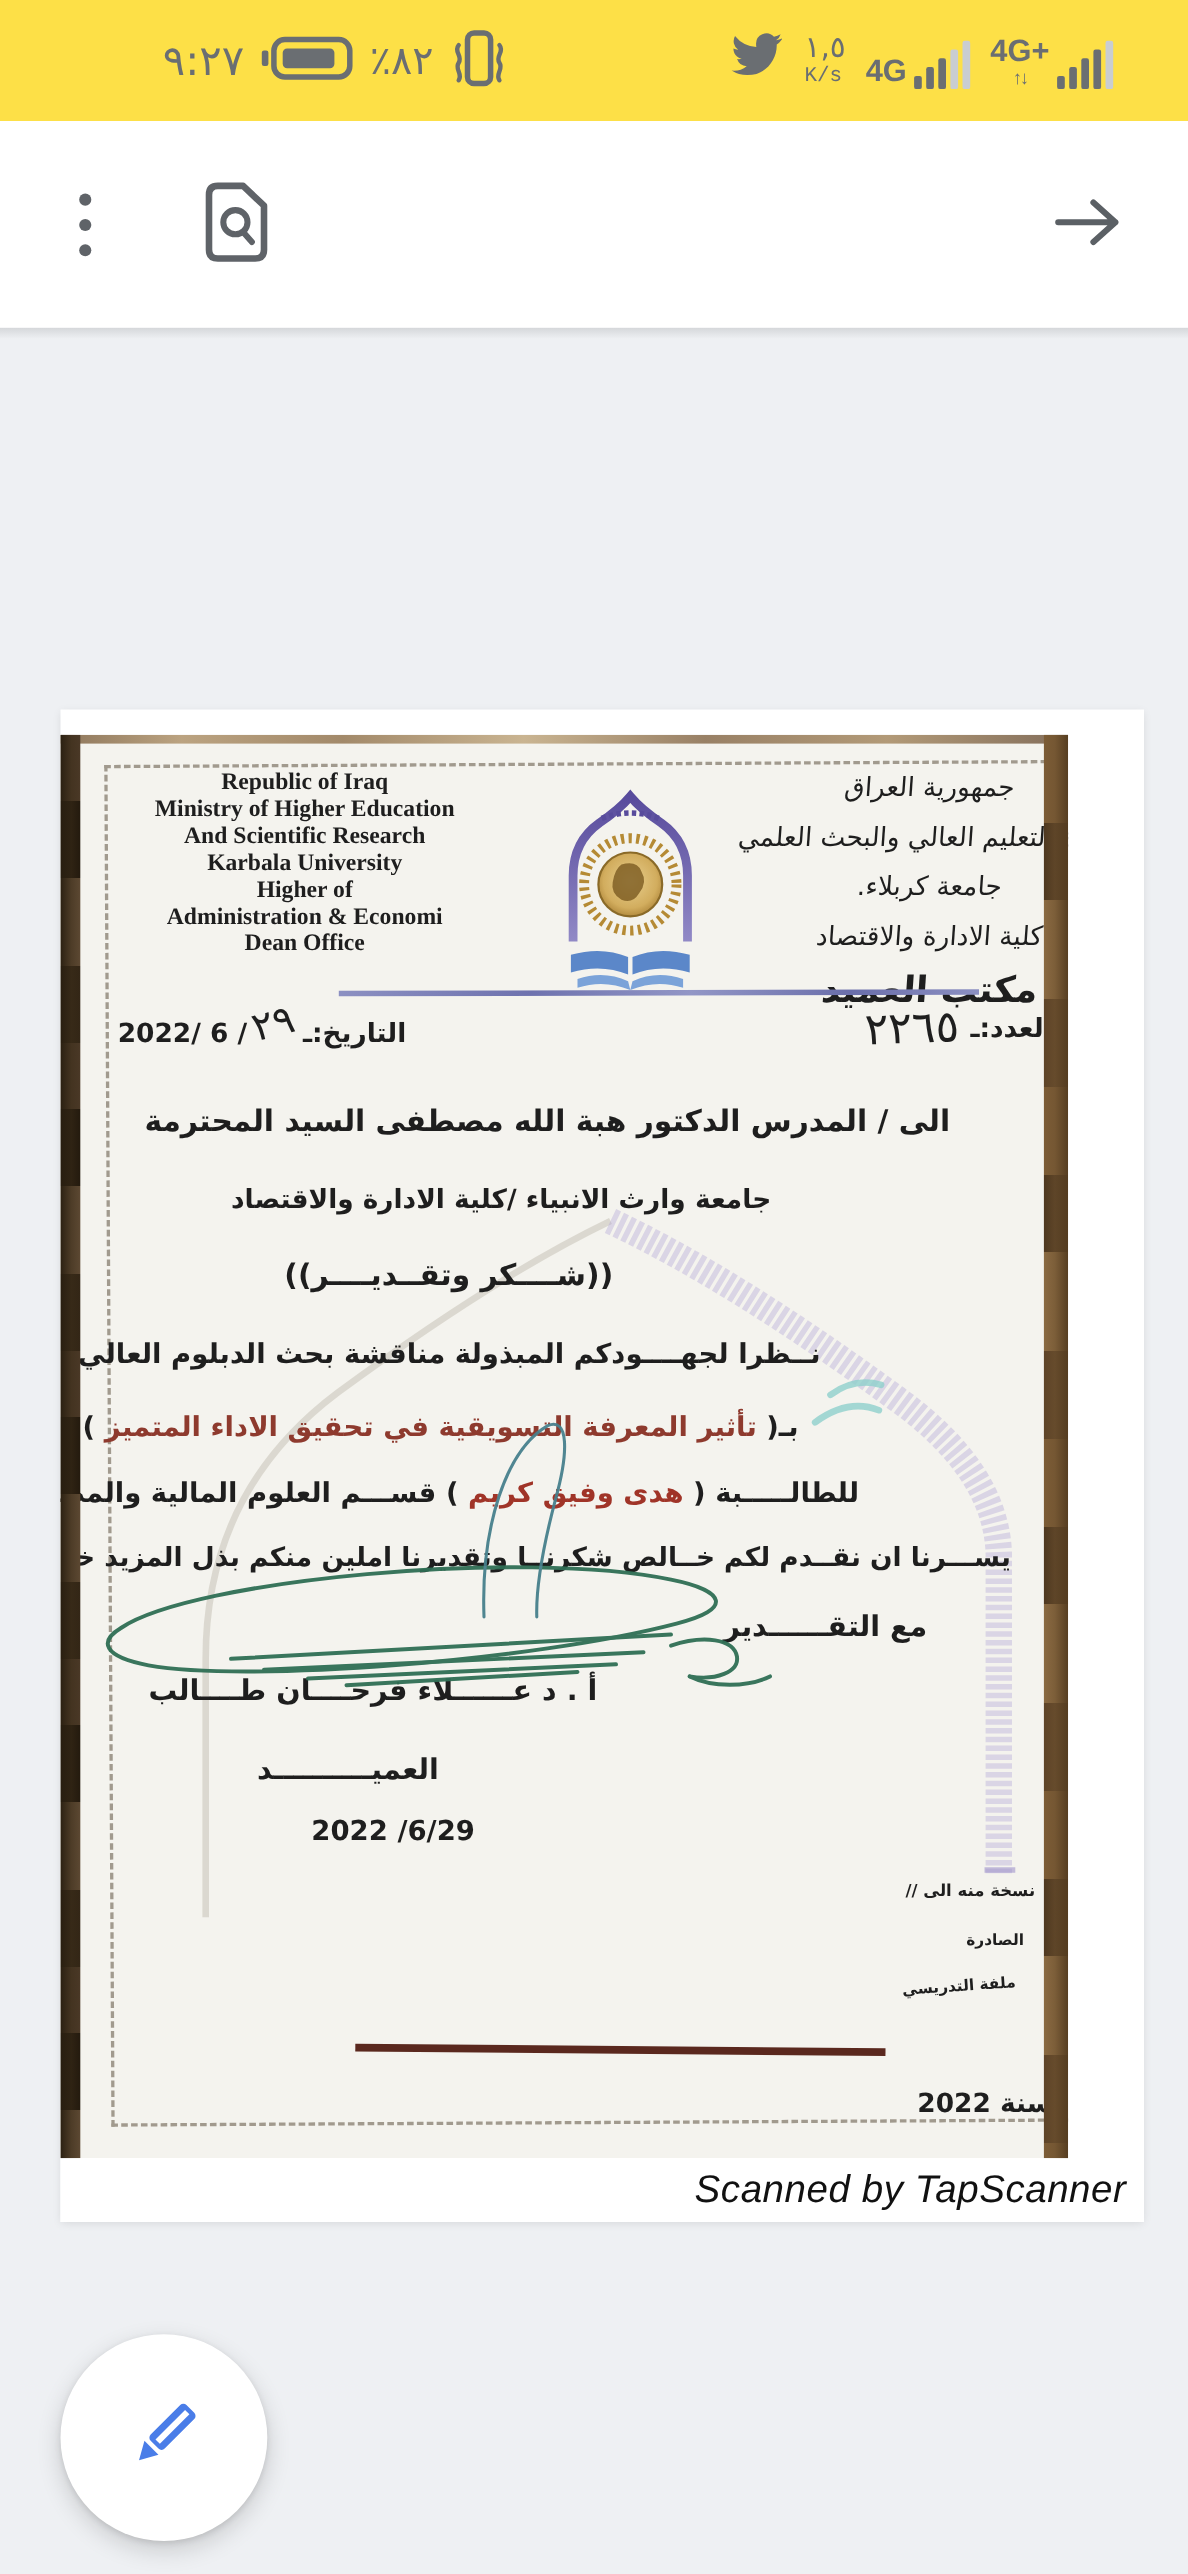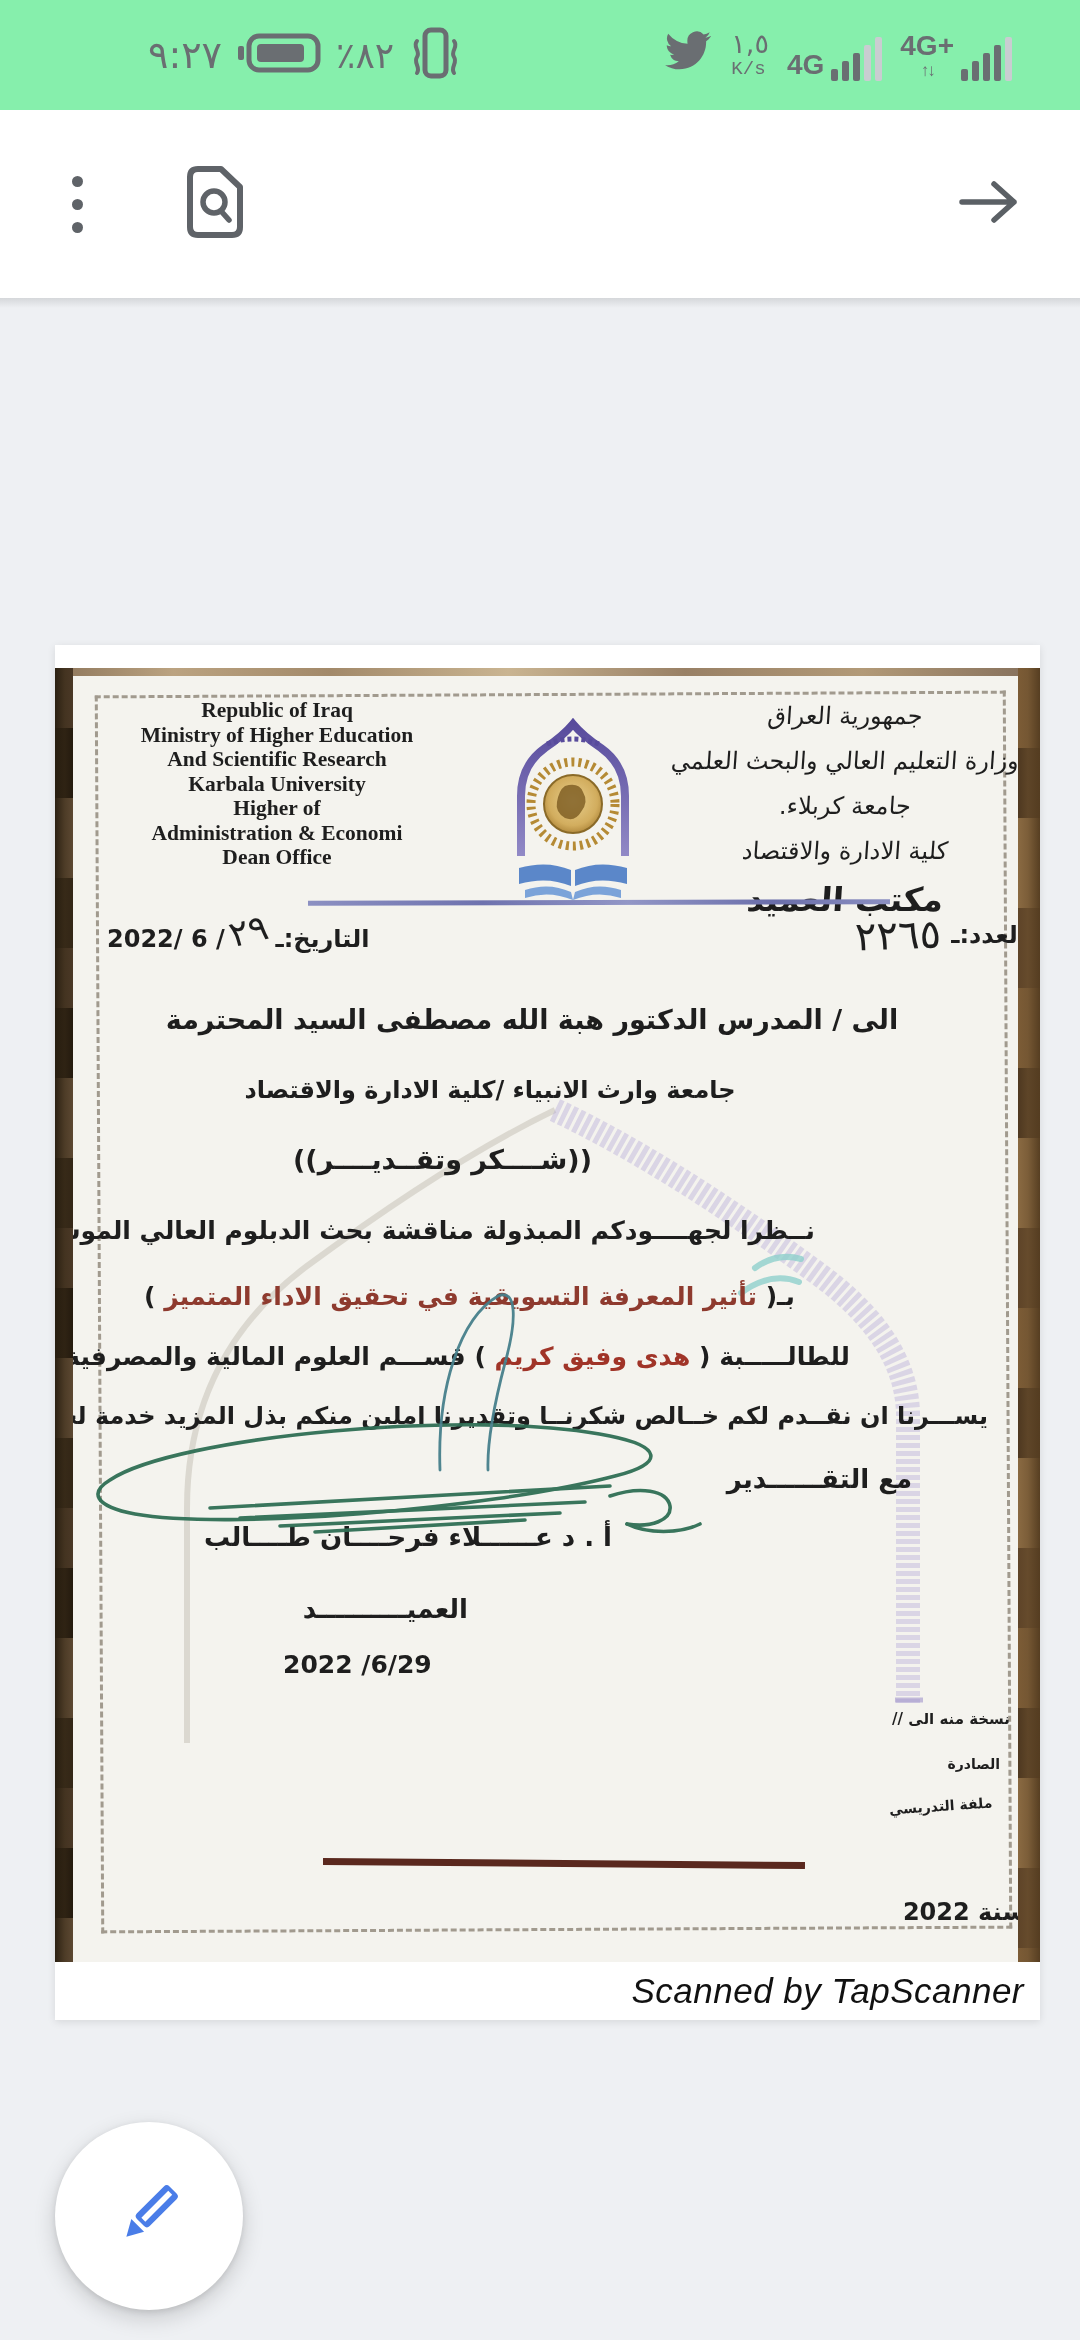--- a/index.html
+++ b/index.html
@@ -6,21 +6,21 @@
   body{
     width:1080px;height:2340px;position:relative;overflow:hidden;
     background:#eef0f3;font-family:"Liberation Sans",sans-serif;
     -webkit-font-smoothing:antialiased;
   }
   .ar{font-family:"DejaVu Sans",sans-serif;}
   .num-ltr{direction:ltr;unicode-bidi:bidi-override;}
 
   
   .status-bar{
-    position:absolute;left:0;top:0;width:1080px;height:110px;background:#86efac;
+    position:absolute;left:0;top:0;width:1080px;height:110px;background:#fde047;
     display:flex;align-items:center;color:#6a6e72;
   }
   .sb-left{display:flex;align-items:center;gap:14px;margin-left:148px;}
   .sb-time{font-size:38px;font-weight:500;}
   .sb-pct{font-size:36px;font-weight:500;}
   .sb-right{display:flex;align-items:flex-end;gap:18px;margin-left:auto;margin-right:68px;}
   .sb-speed{display:flex;flex-direction:column;line-height:1;margin-bottom:2px;}
   .sb-speed .v{font-size:27px;}
   .sb-speed .u{font-size:19px;margin-top:3px;font-family:Liberation Mono, monospace;}
   .net{display:flex;align-items:flex-end;gap:7px;}
@@ -43,21 +43,21 @@
   .app-icon{margin-left:92px;}
   .bar-title{margin-left:58px;font-size:47px;color:#3c4043;letter-spacing:.5px;white-space:nowrap;}
   .send-arrow{margin-left:auto;margin-right:52px;padding:6px;}
 
   
   .doc-card{
     position:absolute;left:55px;top:645px;width:985px;height:1375px;background:#ffffff;
     box-shadow:0 2px 8px rgba(0,0,0,.10);
   }
   .page{
-    position:absolute;left:0;top:23px;width:985px;height:1294px;background:#f4f3ee;overflow:hidden;
+    position:absolute;left:0;top:23px;width:916px;height:1294px;background:#f4f3ee;overflow:hidden;
   }
   .scanned-strip{
     position:absolute;left:0;bottom:0;width:985px;height:58px;background:#ffffff;
     display:flex;align-items:center;justify-content:flex-end;
   }
   .scanned-strip span{font-size:35px;font-style:italic;color:#111;margin-right:16px;letter-spacing:.5px;}
 
   
   .edge-top{position:absolute;left:0;top:0;width:100%;height:8px;z-index:3;opacity:.75;
     background:linear-gradient(90deg,#6b4c2a,#a8885c 12%,#87663e 28%,#bb9f72 46%,#7a5a38 64%,#9c7c50 82%,#5e422a);}

